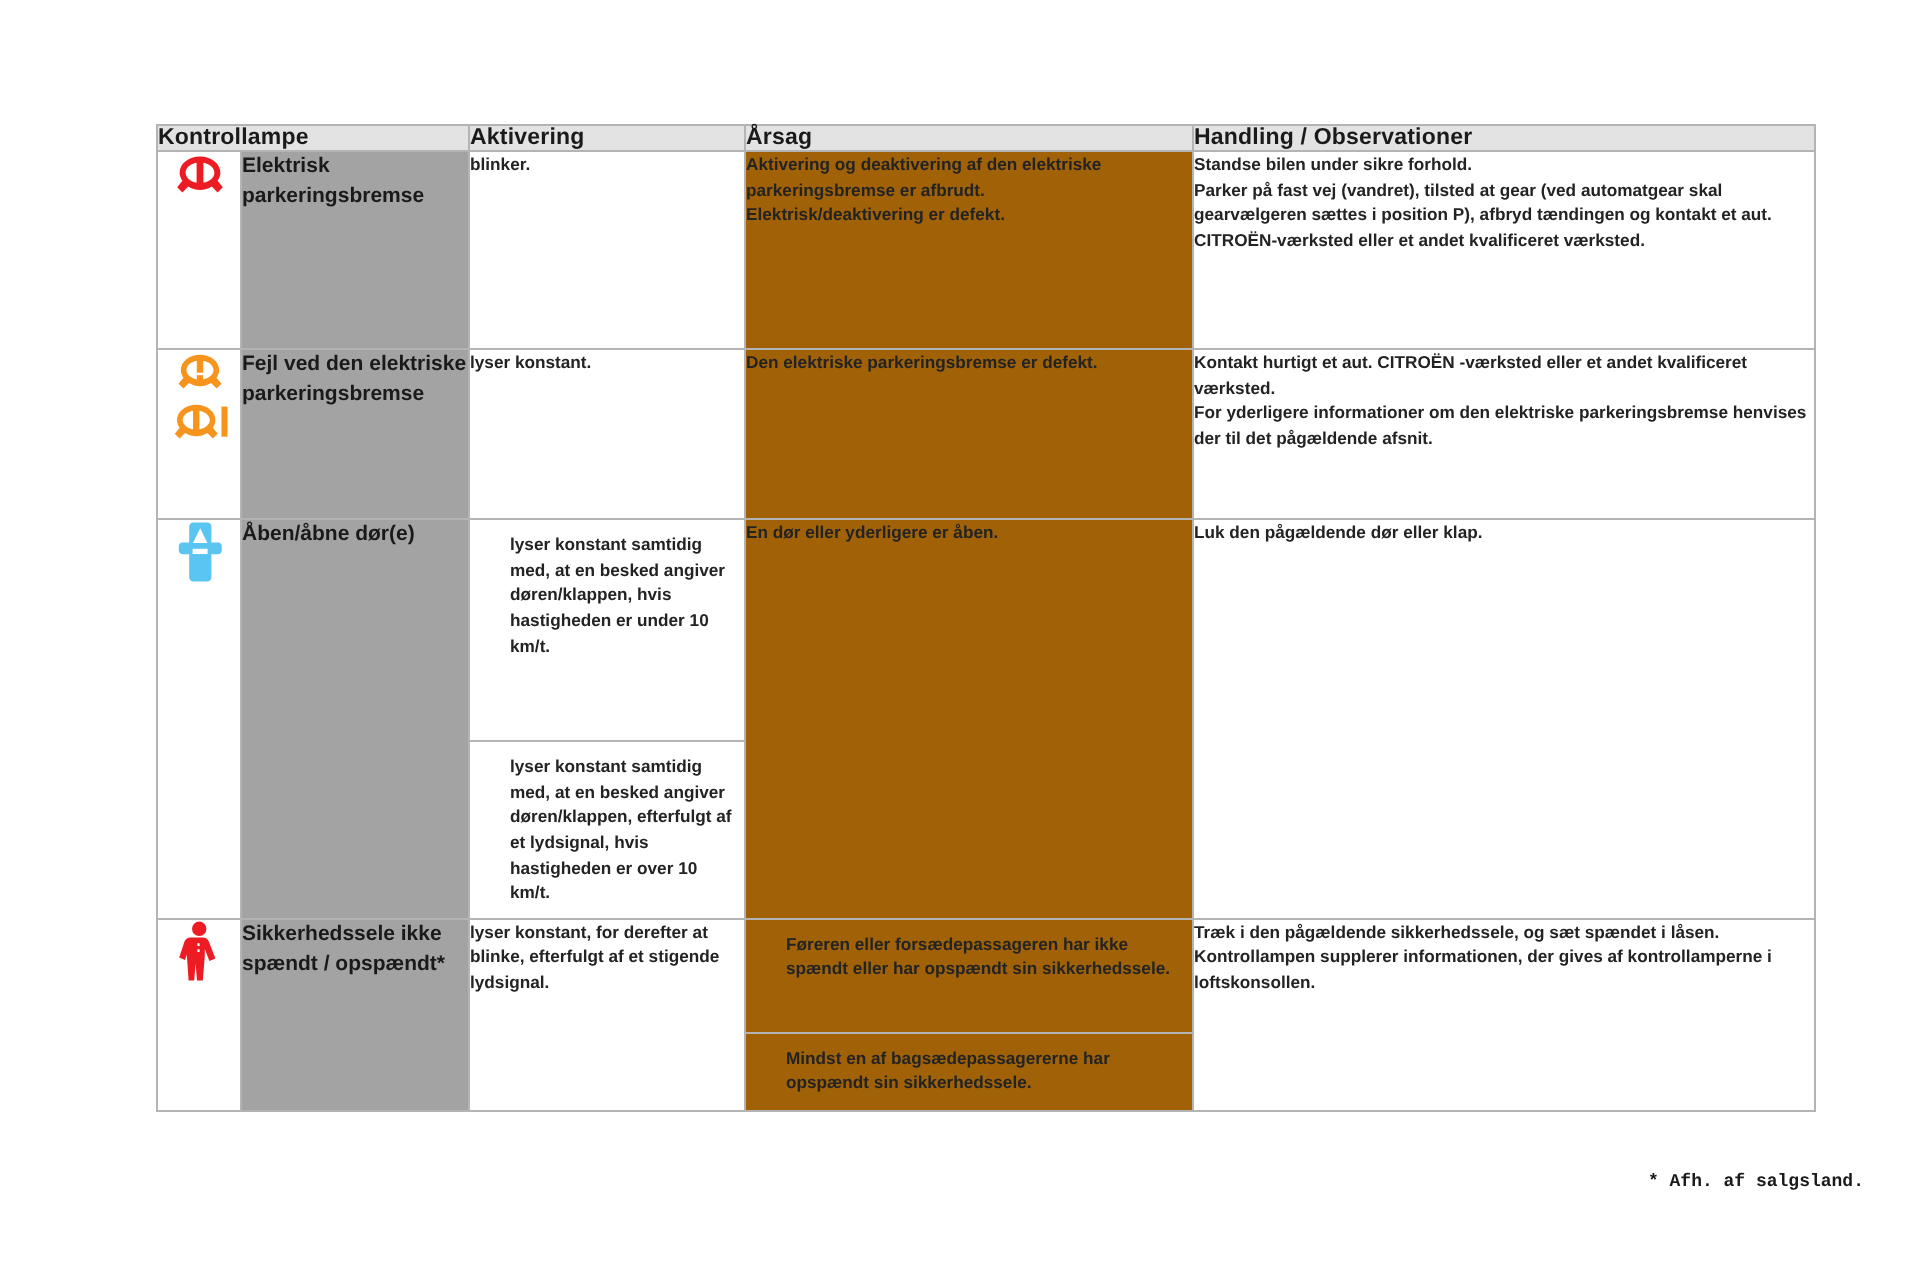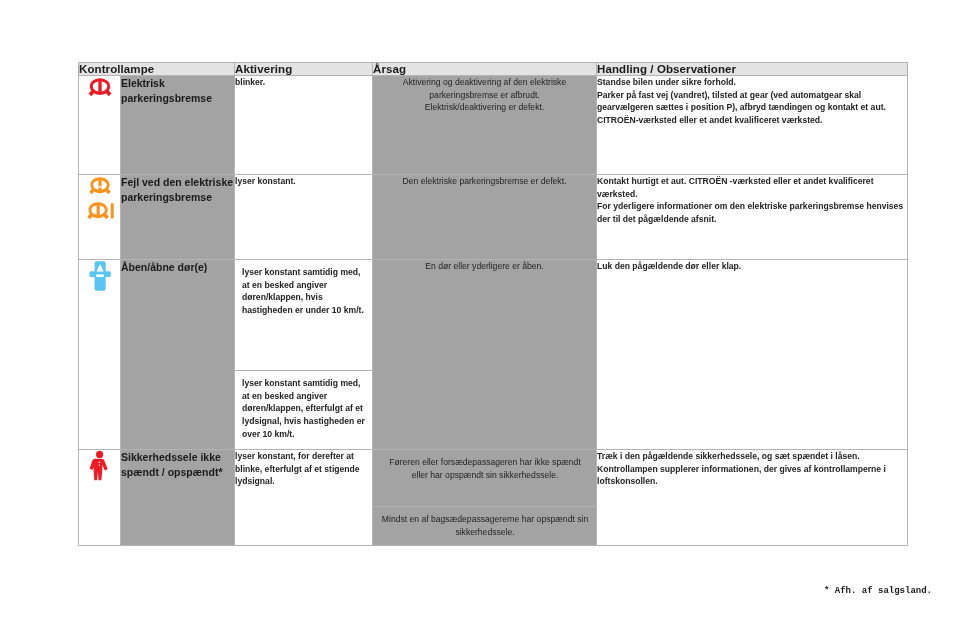--- a/index.html
+++ b/index.html
@@ -75,41 +75,40 @@
     font-size: 8.6px;
     font-weight: bold;
     color: #232323;
     line-height: 1.47;
     padding: 6px 6px 6px 6px;
     margin-left: 28px;
   }
   
   .cause-cell {
     width: 224px;
-    background: #a3a3a3;
+    background: #a16207;
     font-size: 8.6px;
-    font-weight: normal;
+    font-weight: bold;
     color: #232323;
     line-height: 1.47;
     padding: 6px 6px 6px 6px;
-    text-align: center;
   }
   
   .action-cell {
     background: #ffffff;
     font-size: 8.6px;
     font-weight: bold;
     color: #232323;
     line-height: 1.47;
     padding: 6px 8px 6px 6px;
   }
 
   .sub-wrap { display: block; }
   .sub-block {
-    padding: 6px 6px 6px 7px;
+    padding: 6px 6px 6px 20px;
     border-bottom: 1px solid #b4b4b4;
   }
   .sub-block:last-child { border-bottom: none; }
 
   .nowrap-pad { padding: 0 !important; }
 
   .blk { display: block; }
   .blk + .blk { margin-top: 0; }
 
   

